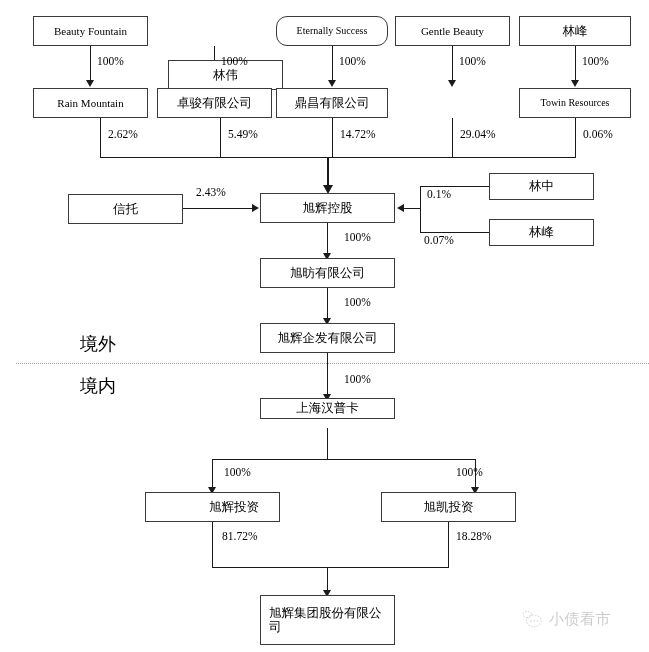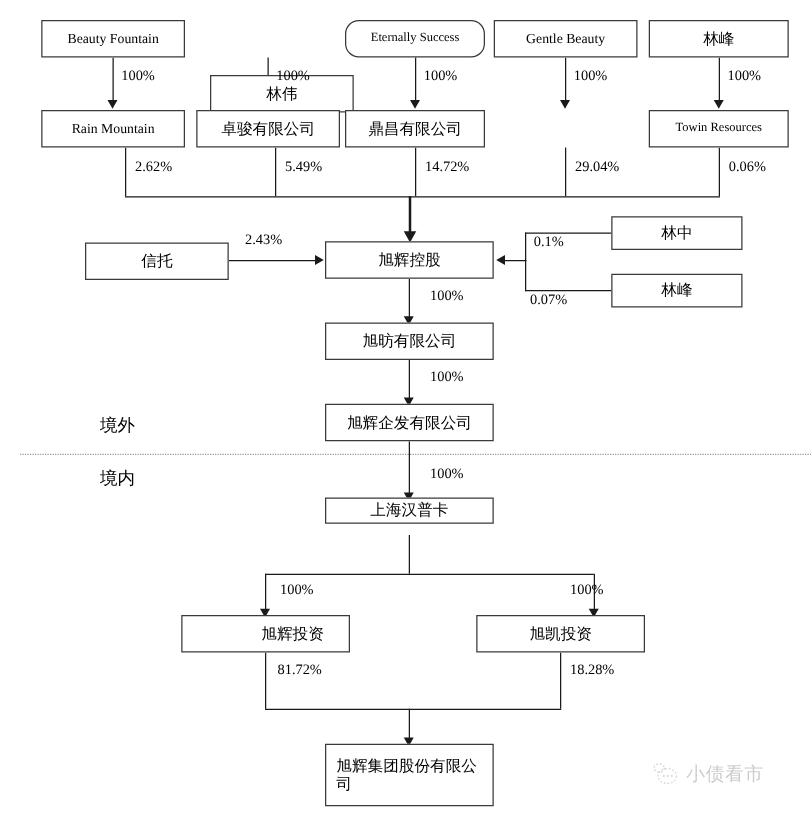--- a/index.html
+++ b/index.html
@@ -86,21 +86,21 @@
     font-family: "Liberation Serif", "DejaVu Serif", serif;
     font-size: 11.5px;
     color: #000000;
     white-space: nowrap;
     z-index: 5;
   }
 
   .region-label {
     position: absolute;
     font-family: "DejaVu Sans", "Liberation Sans", sans-serif;
-    font-size: 14px;
+    font-size: 18px;
     color: #000000;
     white-space: nowrap;
     z-index: 5;
   }
 
   .divider {
     position: absolute;
     height: 0;
     border-top: 1px dotted #9a9a9a;
     z-index: 1;

